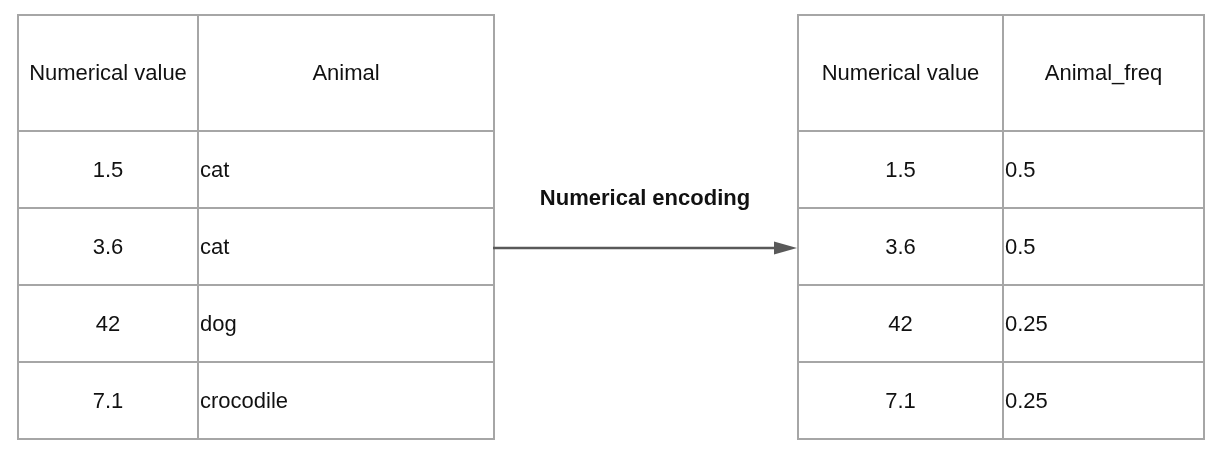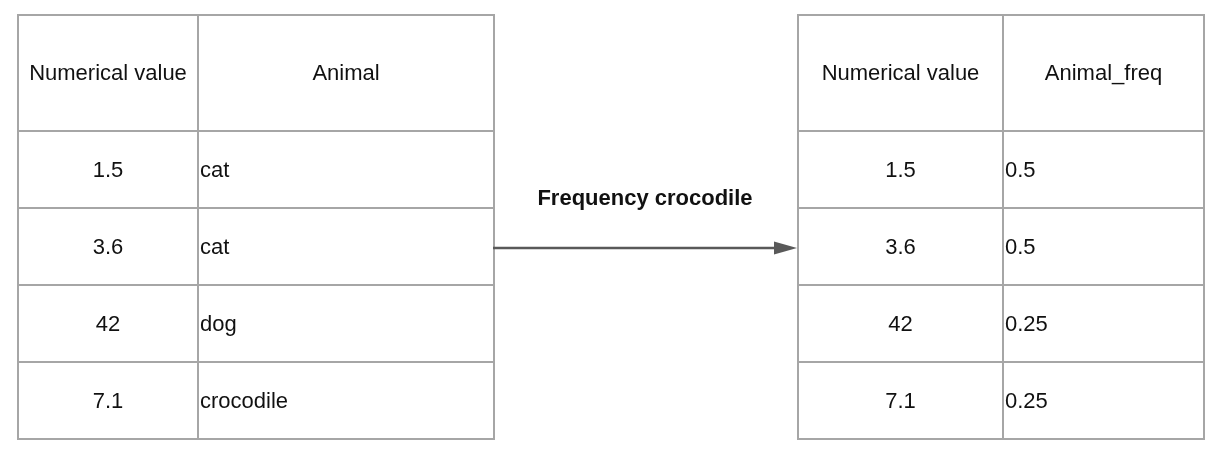--- a/index.html
+++ b/index.html
@@ -108,21 +108,21 @@
         <td class="txt">dog</td>
       </tr>
       <tr>
         <td class="num">7.1</td>
         <td class="txt">crocodile</td>
       </tr>
     </tbody>
   </table>
 
   <div class="middle">
-    <div class="transform-label">Frequency crocodile</div>
+    <div class="transform-label">Numerical encoding</div>
     <svg class="arrow-svg" viewBox="0 0 304 16" xmlns="http://www.w3.org/2000/svg" preserveAspectRatio="none">
       <line x1="0" y1="8" x2="284" y2="8" stroke="#595959" stroke-width="2.5"></line>
       <polygon points="281,1.5 304,8 281,14.5" fill="#595959"></polygon>
     </svg>
   </div>
 
   <table class="dtable" id="right-table">
     <colgroup>
       <col style="width:205px">
       <col style="width:201px">

